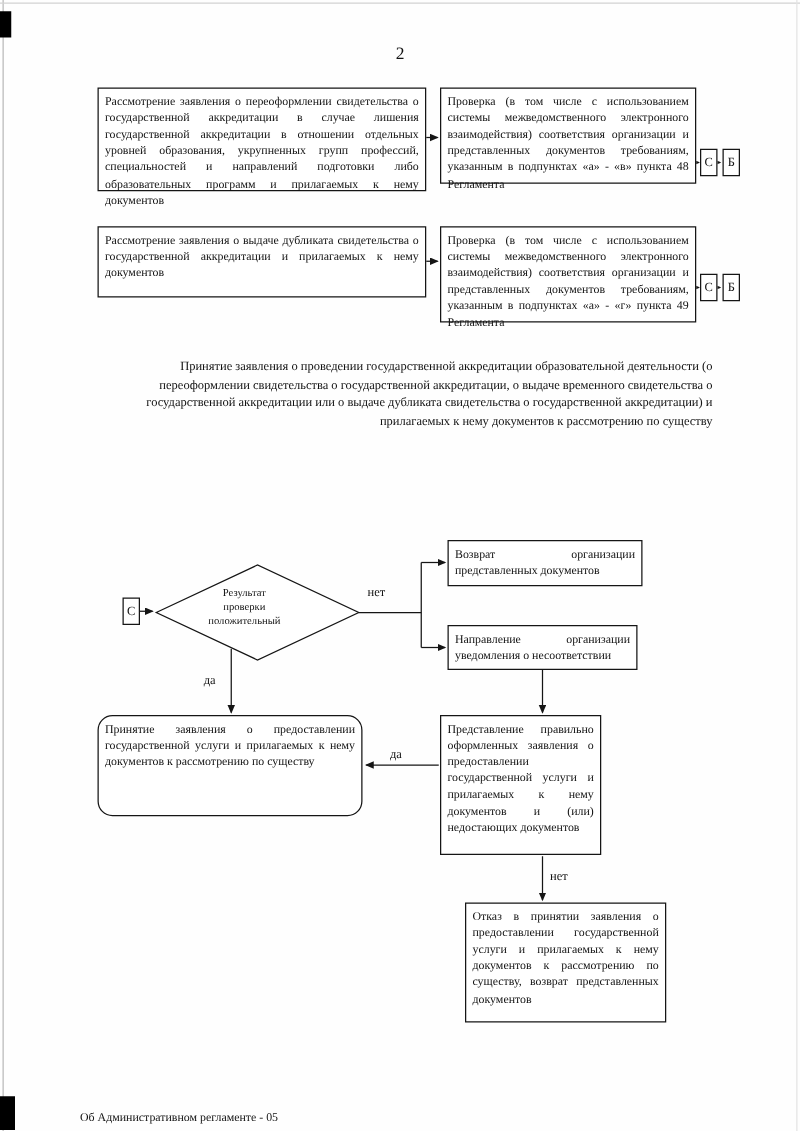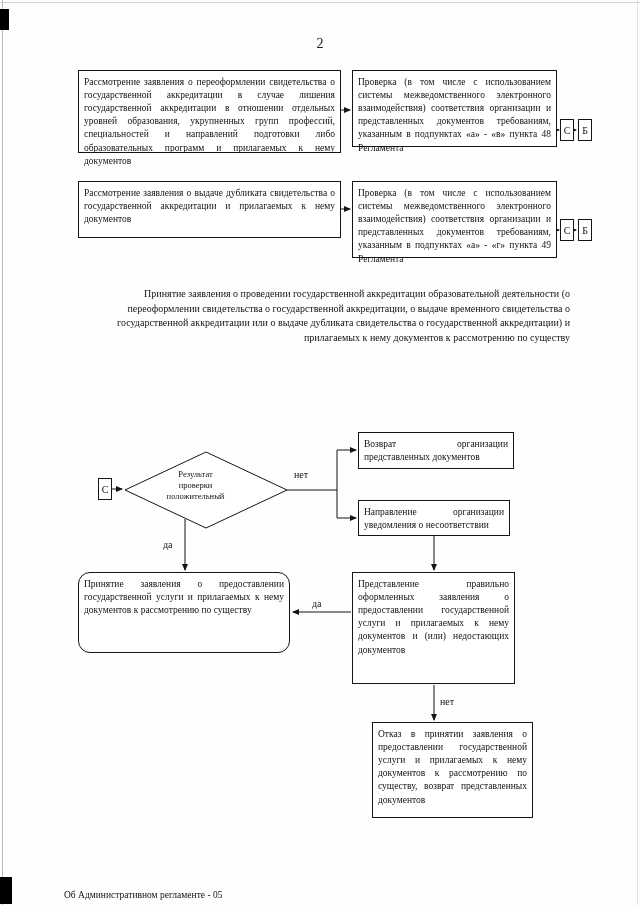--- a/index.html
+++ b/index.html
@@ -43,21 +43,21 @@
   .box-r2r { left:352px; top:181px; width:205px; height:77px; }
   .tag-r1c { left:560px; top:119px; }
   .tag-r1b { left:578px; top:119px; }
   .tag-r2c { left:560px; top:219px; }
   .tag-r2b { left:578px; top:219px; }
 
   .tag-start { left:98px; top:478px; }
   .box-return   { left:358px; top:432px; width:156px; height:37px; }
   .box-notify   { left:358px; top:500px; width:152px; height:36px; }
   .box-accept   { left:78px;  top:572px; width:212px; height:81px;border-radius:12px; }
-  .box-resubmit { left:352px; top:572px; width:163px; height:112px; }
+  .box-resubmit { left:352px; top:572px; width:129px; height:112px; }
   .box-reject   { left:372px; top:722px; width:161px; height:96px; }
 
   .footer { position:absolute; left:64px; top:890px; font-size:9.5px; z-index:2;text-align:center; }
 </style>
 </head>
 <body>
 
 <div class="page">
 
   <div class="edge-left"></div>

